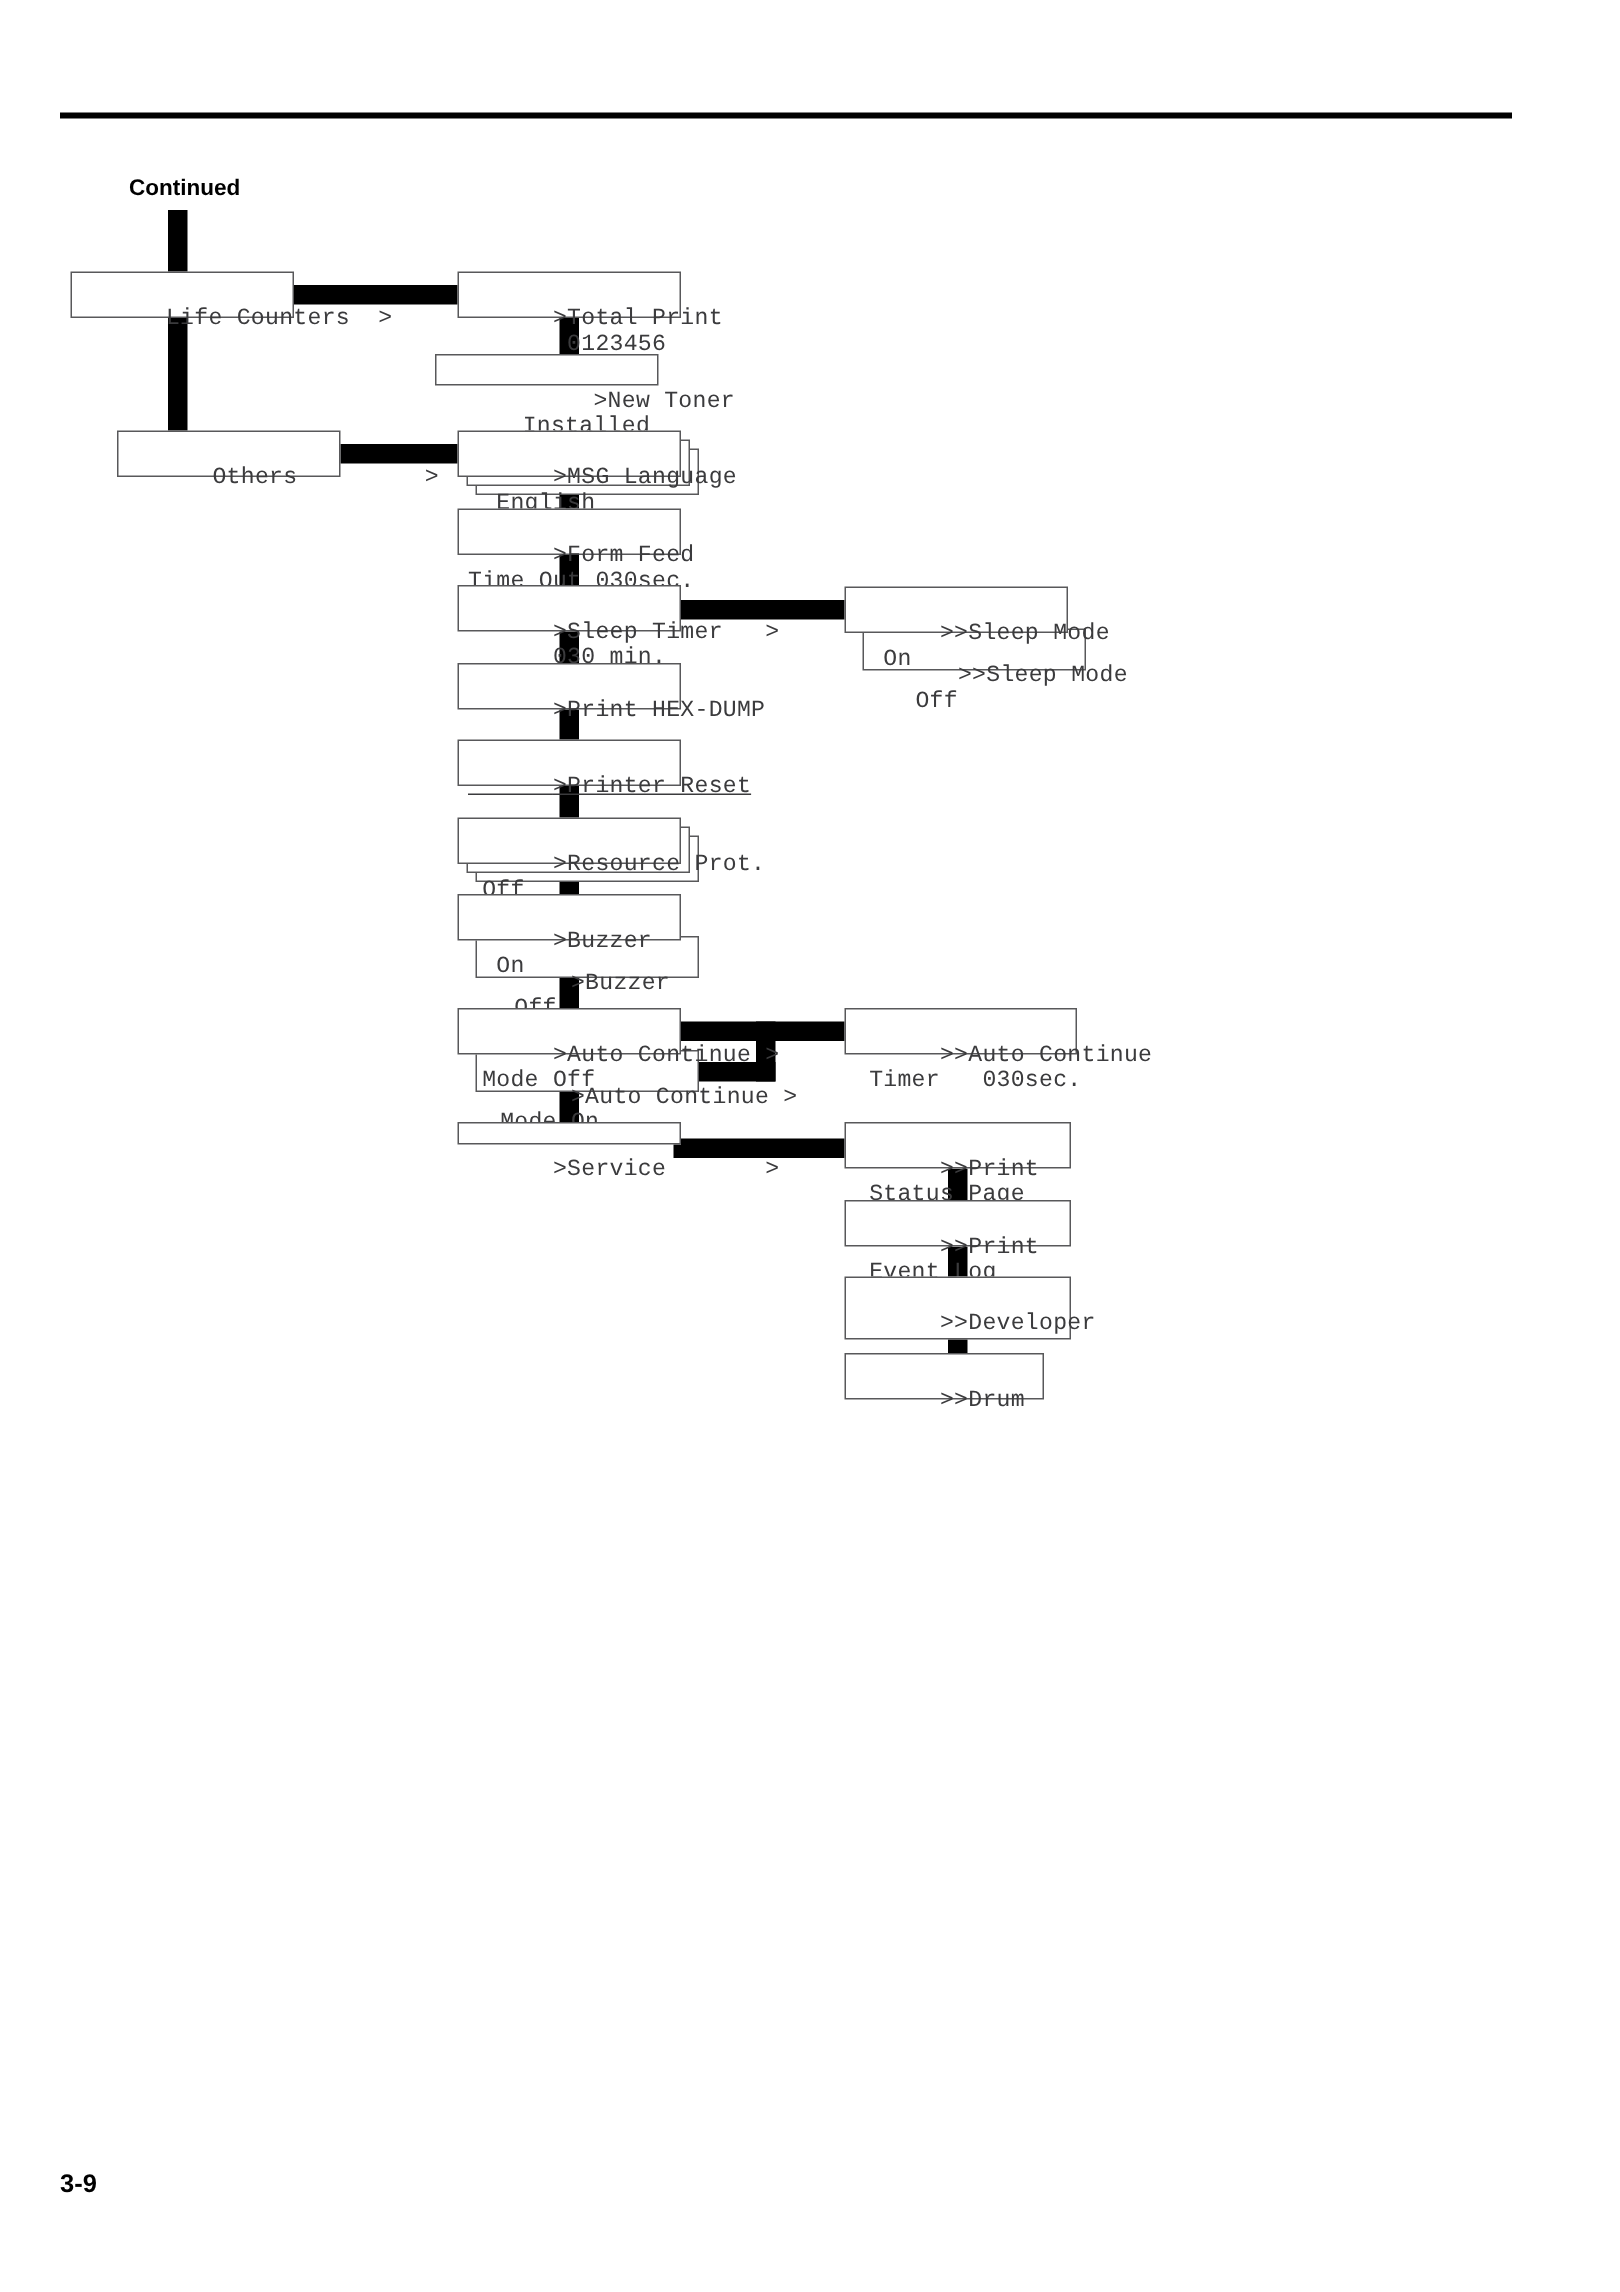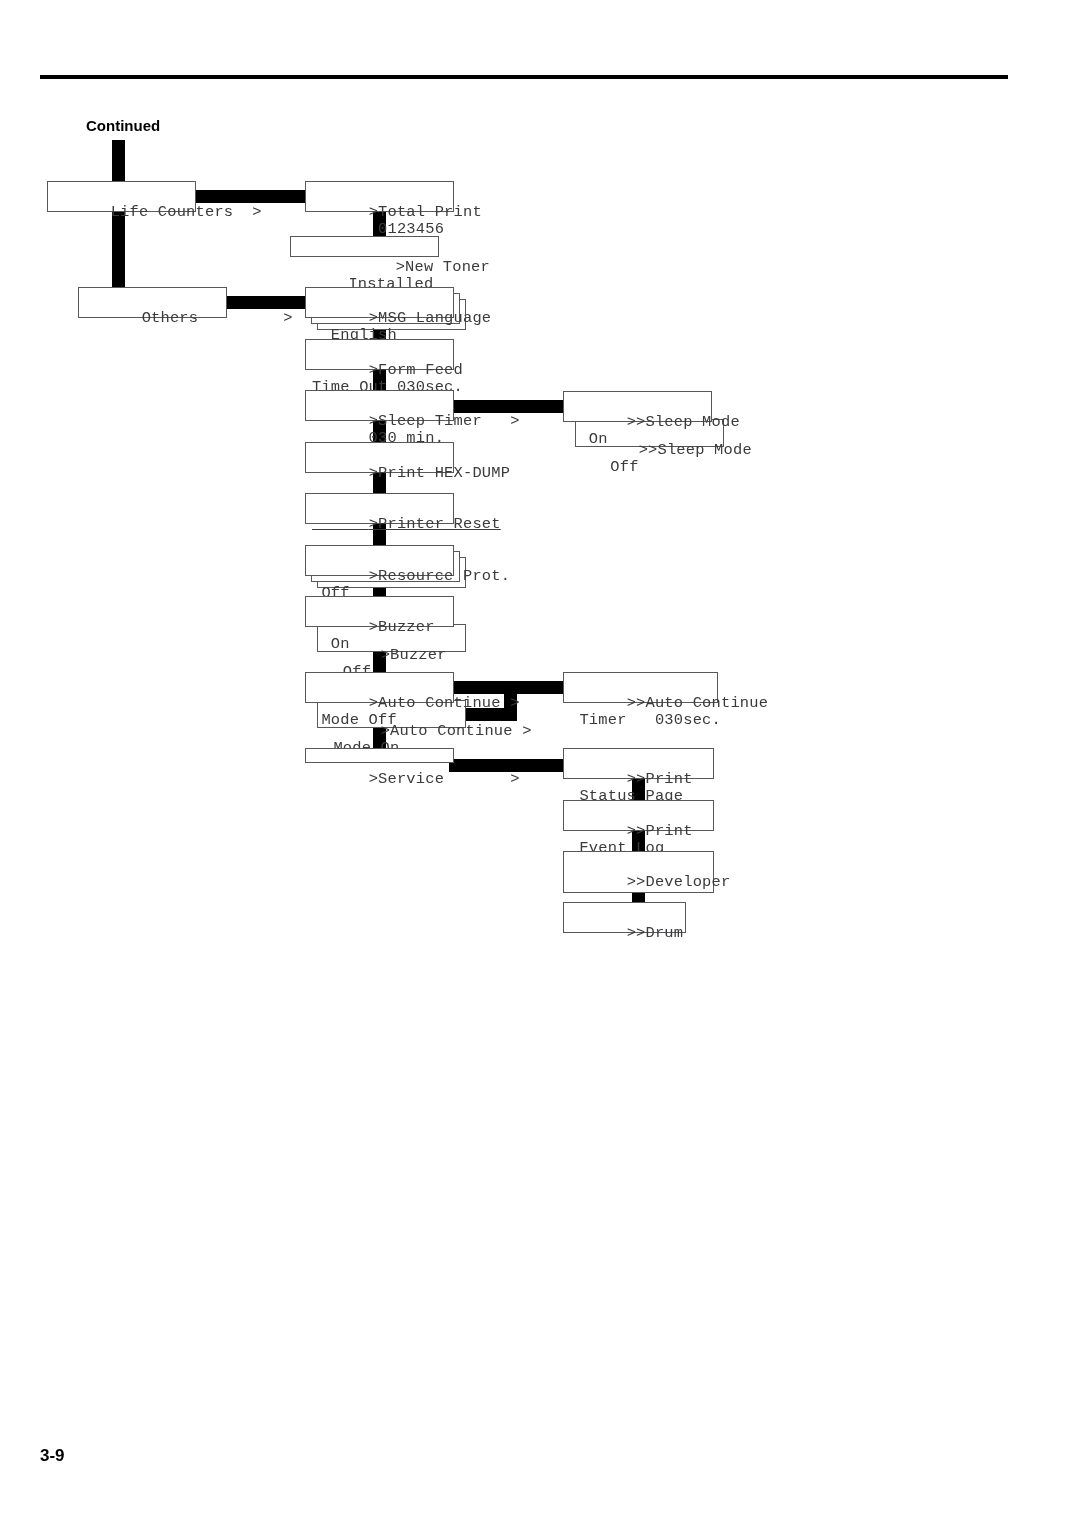--- a/index.html
+++ b/index.html
@@ -185,21 +185,21 @@
     </div>
 
     <div class="box z2" style="left:563px;top:800px;width:151px;height:31px;">
       <span>&gt;&gt;Print</span><span class="l2"> Event Log</span>
     </div>
 
     <div class="box z2" style="left:563px;top:851px;width:151px;height:42px;">
       <span>&gt;&gt;Developer</span>
     </div>
 
-    <div class="box z2" style="left:563px;top:902px;width:123px;height:31px;">
+    <div class="box z2" style="left:563px;top:902px;width:133px;height:31px;">
       <span>&gt;&gt;Drum</span>
     </div>
 
   </div>
 
   <div class="pgnum">3-9</div>
 
 </div>
 
 </body></html>

